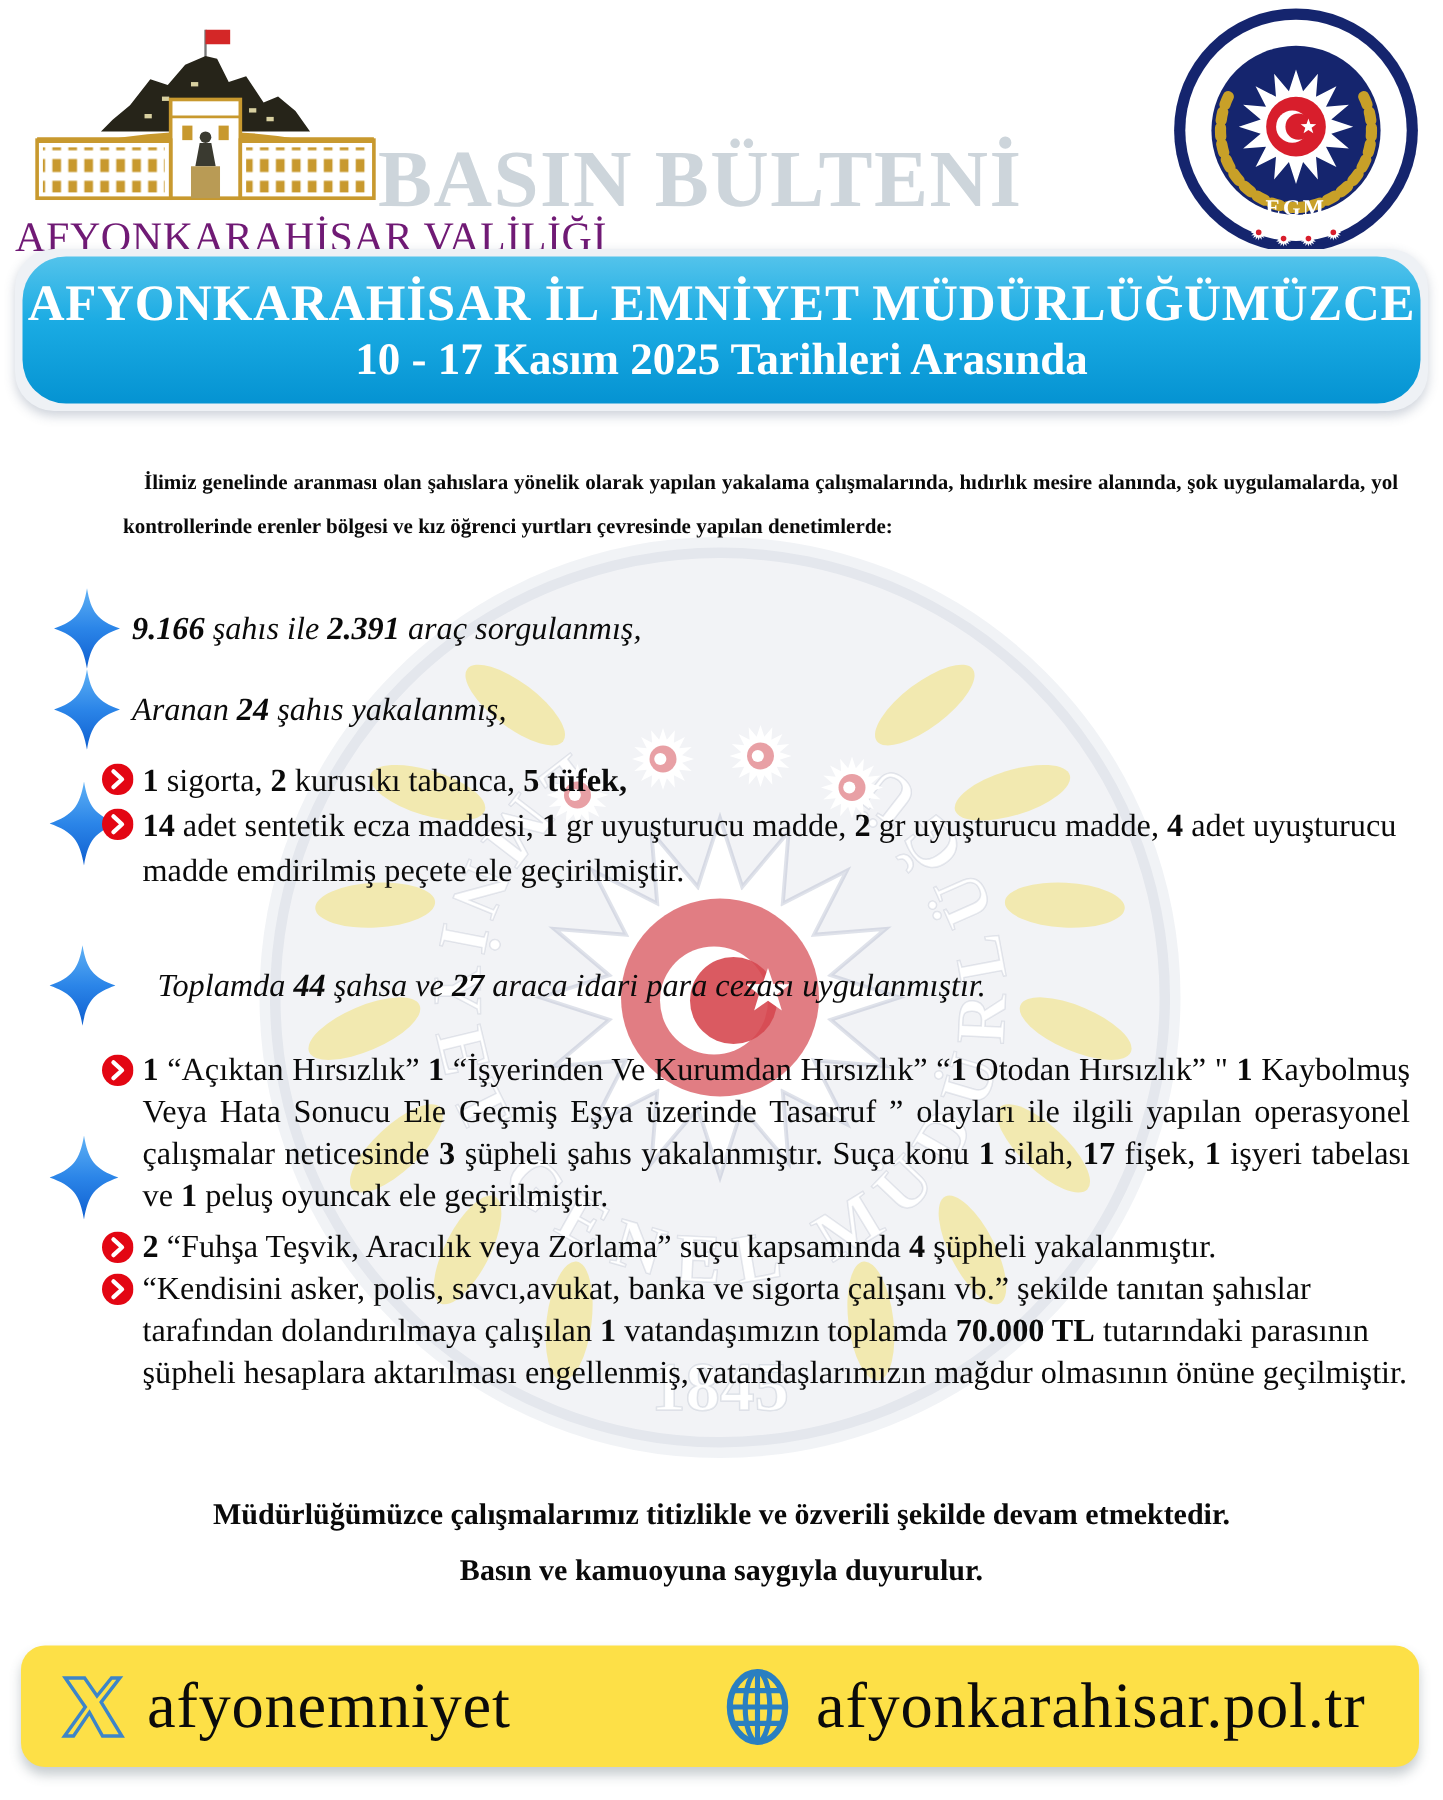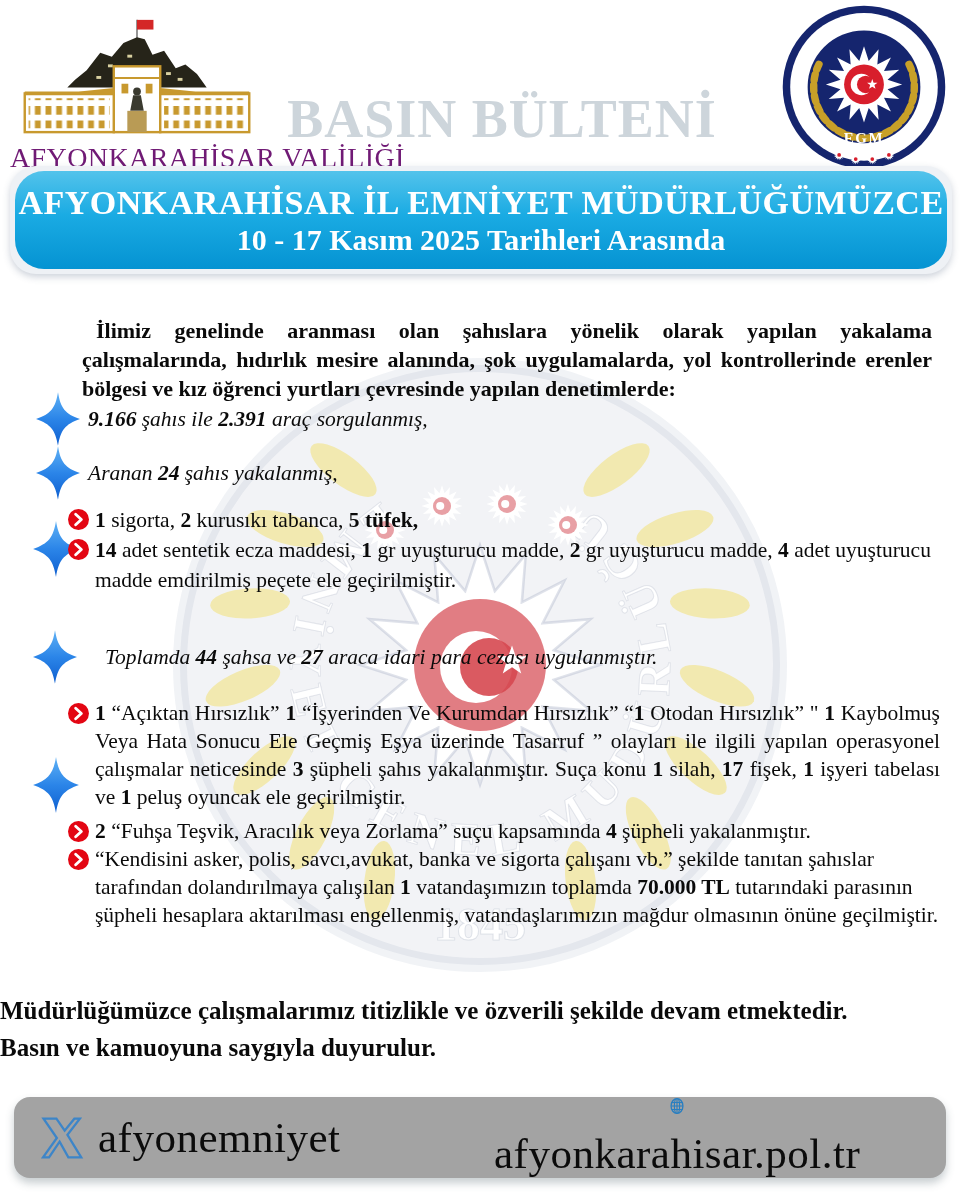--- a/index.html
+++ b/index.html
@@ -5,55 +5,55 @@
   html,body{margin:0;padding:0;background:#fff;}
   .page{position:relative;width:962px;height:1200px;background:#fff;overflow:hidden;
         font-family:"Liberation Serif", serif;color:#0a0a0a;}
   .layer{position:absolute;inset:0;pointer-events:none;}
   .content{position:absolute;inset:0;z-index:2;}
   .bb{font-weight:bold;}
 
   
   .logo-left{position:absolute;left:10px;top:16px;width:254px;text-align:center;}
   .logo-left .cap{font-size:28px;letter-spacing:.4px;color:#701a75;margin-top:2px;white-space:nowrap;}
-  .page-title{position:absolute;left:252px;top:88px;width:500px;text-align:center;
+  .page-title{position:absolute;left:252px;top:88px;width:500px;text-align:left;
               font-size:54px;font-weight:bold;color:#cdd5db;letter-spacing:1px;white-space:nowrap;}
   .emblem{position:absolute;left:781px;top:4px;width:166px;height:170px;}
 
   
   .banner-wrap{position:absolute;left:10px;top:166px;width:942px;height:108px;background:#eef1f5;
                border-radius:26px;box-shadow:0 3px 7px rgba(60,80,110,.25);box-sizing:border-box;padding:5px;}
   .banner{height:98px;border-radius:29px;background:linear-gradient(180deg,#53c3eb 0%,#1aabe3 45%,#0593d2 100%);
           text-align:center;color:#fff;font-weight:bold;}
   .banner .l1{font-size:34px;line-height:36px;padding-top:14px;letter-spacing:.5px;}
   .banner .l2{font-size:30px;line-height:38px;}
 
   
-  .intro{position:absolute;left:82px;top:294px;width:850px;font-size:22px;font-weight:bold;
+  .intro{position:absolute;left:82px;top:294px;width:850px;font-size:14px;font-weight:bold;
          line-height:29px;text-align:justify;text-indent:14px;}
   .brow{position:absolute;display:flex;align-items:center;gap:8px;font-style:italic;}
   .brow p{margin:0;font-size:21.5px;line-height:26px;}
   .dia{flex:0 0 auto;}
   .grp-dia{position:absolute;}
   .grp{position:absolute;left:68px;width:872px;}
   .sub{position:relative;padding-left:27px;margin:0;font-size:21.5px;line-height:30px;}
   .sub .rb{position:absolute;left:0;top:4px;}
   .sub.tight{line-height:28px;}
   .sub.just{text-align:justify;}
 
-  .closing{position:absolute;left:0;top:992px;width:962px;text-align:left;
-           font-size:25px;font-weight:bold;line-height:37px;}
+  .closing{position:absolute;left:0;top:992px;width:962px;text-align:center;
+           font-size:20px;font-weight:bold;line-height:37px;}
 
   
-  .footer{position:absolute;left:14px;top:1097px;width:932px;height:81px;background:#a3a3a3;
+  .footer{position:absolute;left:14px;top:1097px;width:932px;height:81px;background:#fde047;
           border-radius:16px;box-shadow:0 5px 8px rgba(70,90,100,.3);}
   .f-item{position:absolute;display:flex;align-items:center;gap:14px;height:81px;}
   .f-item .txt{font-size:43px;color:#0b0b0b;letter-spacing:.5px;white-space:nowrap;}
   .f-tw{left:24px;}
-  .f-web{left:480px;flex-direction:column;}
+  .f-web{left:466px;}
 </style>
 </head>
 <body>
 
 <svg width="0" height="0" style="position:absolute" aria-hidden="true">
   <defs>
     <linearGradient id="gradDia" x1="0" y1="0" x2="0" y2="1">
       <stop offset="0" stop-color="#5fb1f5"></stop>
         <stop offset="0.5" stop-color="#2b85e8"></stop>
         <stop offset="1" stop-color="#0f5fd0"></stop>

